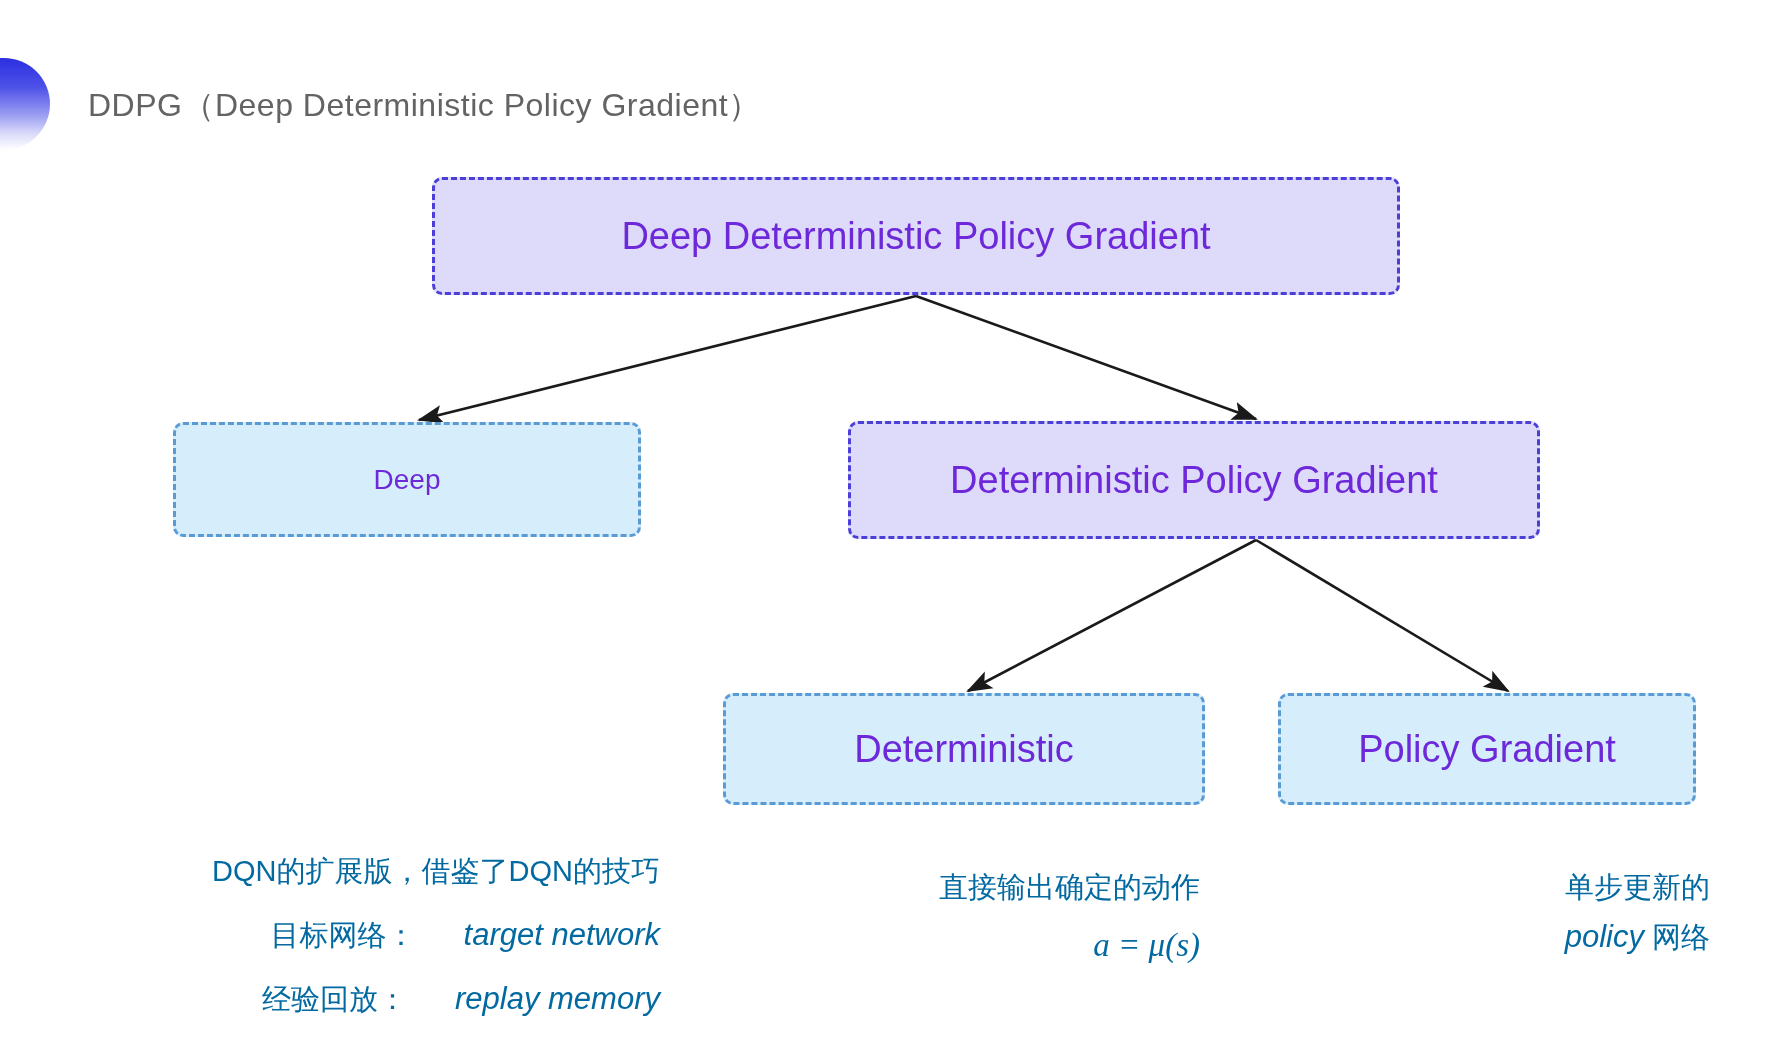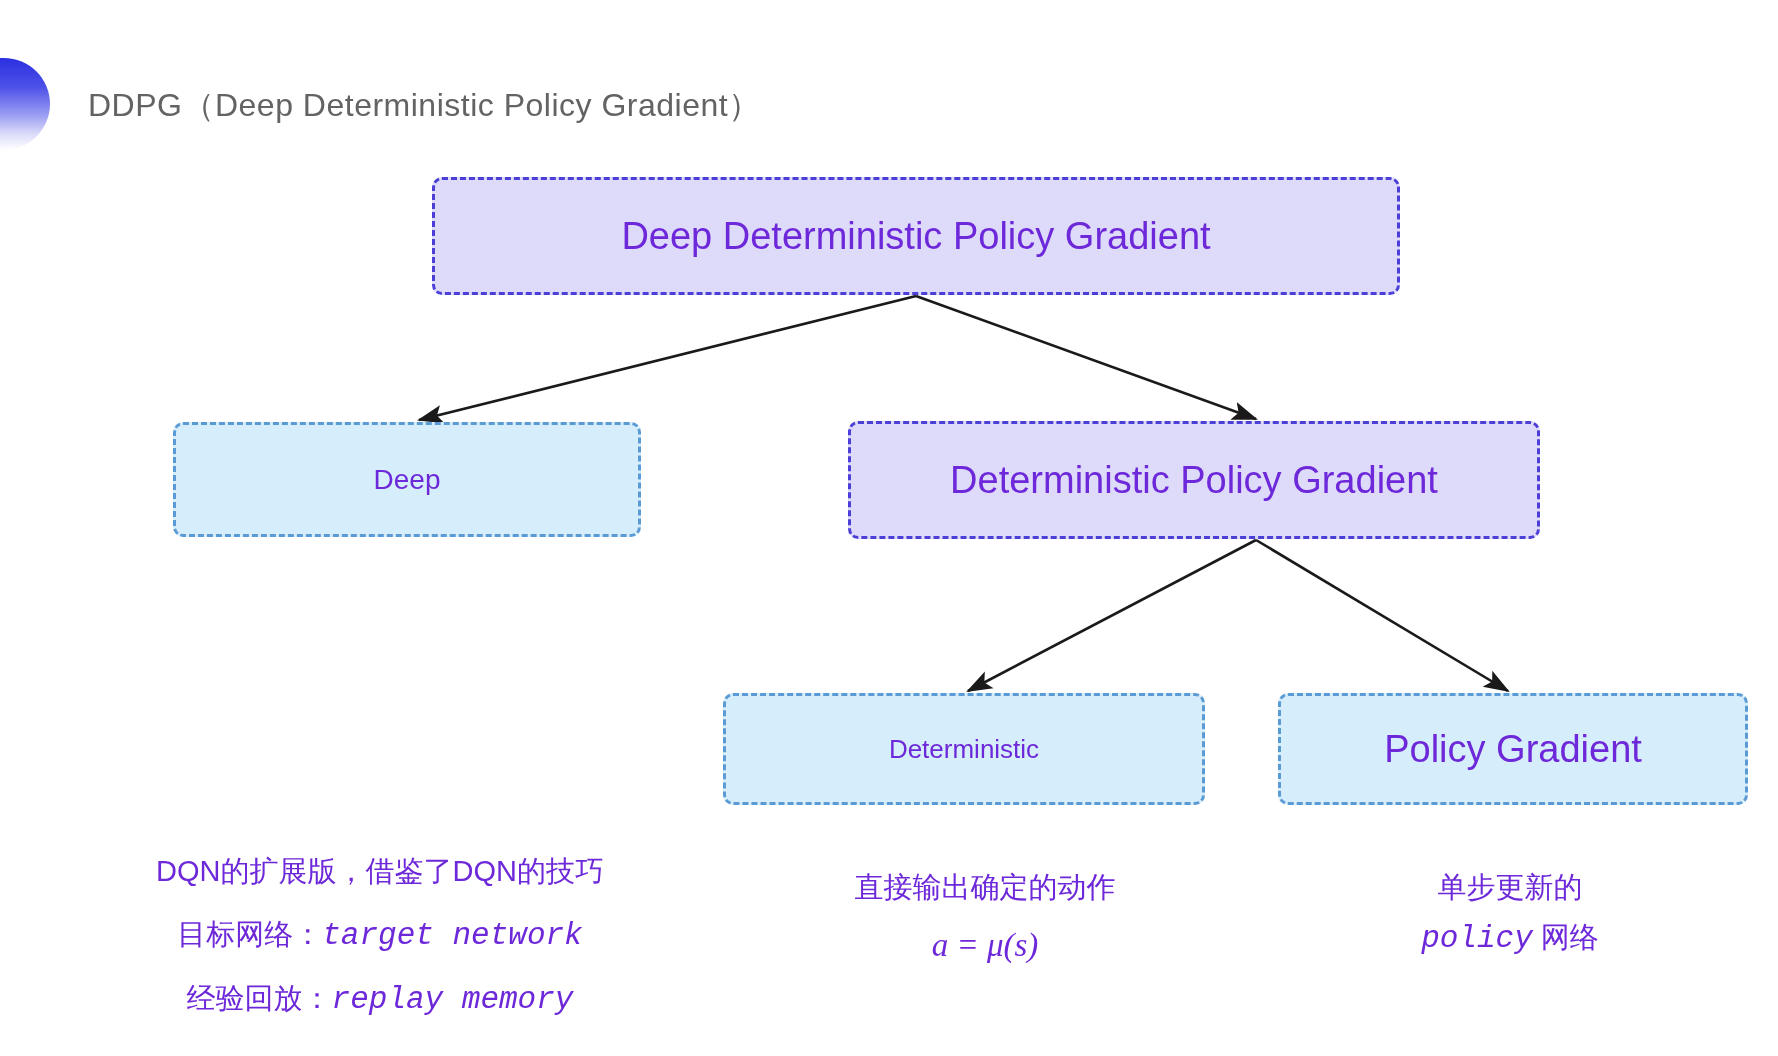--- a/index.html
+++ b/index.html
@@ -62,51 +62,52 @@
     border: 3px dashed #4b3fd8;
   }
   .node-blue {
     background: #d6eefb;
     border: 3px dashed #5b9bd5;
   }
 
   #node-root      { left: 432px; top: 177px;  width: 968px; height: 118px; font-size: 38px; }
   #node-deep      { left: 173px; top: 422px;  width: 468px; height: 115px; font-size: 28px; }
   #node-dpg       { left: 848px; top: 421px;  width: 692px; height: 118px; font-size: 38px; }
-  #node-det       { left: 723px; top: 693px;  width: 482px; height: 112px; font-size: 26px; }
-  #node-pg        { left: 1278px; top: 693px; width: 470px; height: 112px; font-size: 38px; }
+  #node-det       { left: 723px; top: 693px;  width: 482px; height: 112px; font-size: 38px; }
+  #node-pg        { left: 1278px; top: 693px; width: 418px; height: 112px; font-size: 38px; }
 
   
   #arrows {
     position: absolute;
     left: 0; top: 0;
     width: 1778px;
     height: 1056px;
     pointer-events: none;
   }
 
   
   .caption {
     position: absolute;
-    color: #6d28d9;
-    text-align: center;
+    color: #0369a1;
+    text-align: right;
     white-space: nowrap;
   }
   .caption-line {
     display: block;
     white-space: nowrap;
   }
   .cap-left  { left: 100px; top: 840px; width: 560px; font-size: 29px; line-height: 63px; }
   .cap-mid   { left: 770px; top: 862px; width: 430px; font-size: 29px; line-height: 50px; }
   .cap-right { left: 1310px; top: 862px; width: 400px; font-size: 29px; line-height: 50px; }
 
   .mathit {
-    font-family: Liberation Mono, monospace;
+    font-family: Liberation Sans, sans-serif;
     font-style: italic;
     font-size: 31px;
+    margin-left: 48px;
   }
   .formula {
     font-family: "Liberation Serif", "DejaVu Serif", serif;
     font-style: italic;
     font-size: 33px;
     margin-top: 8px;
   }
 </style>
 </head>
 <body>

